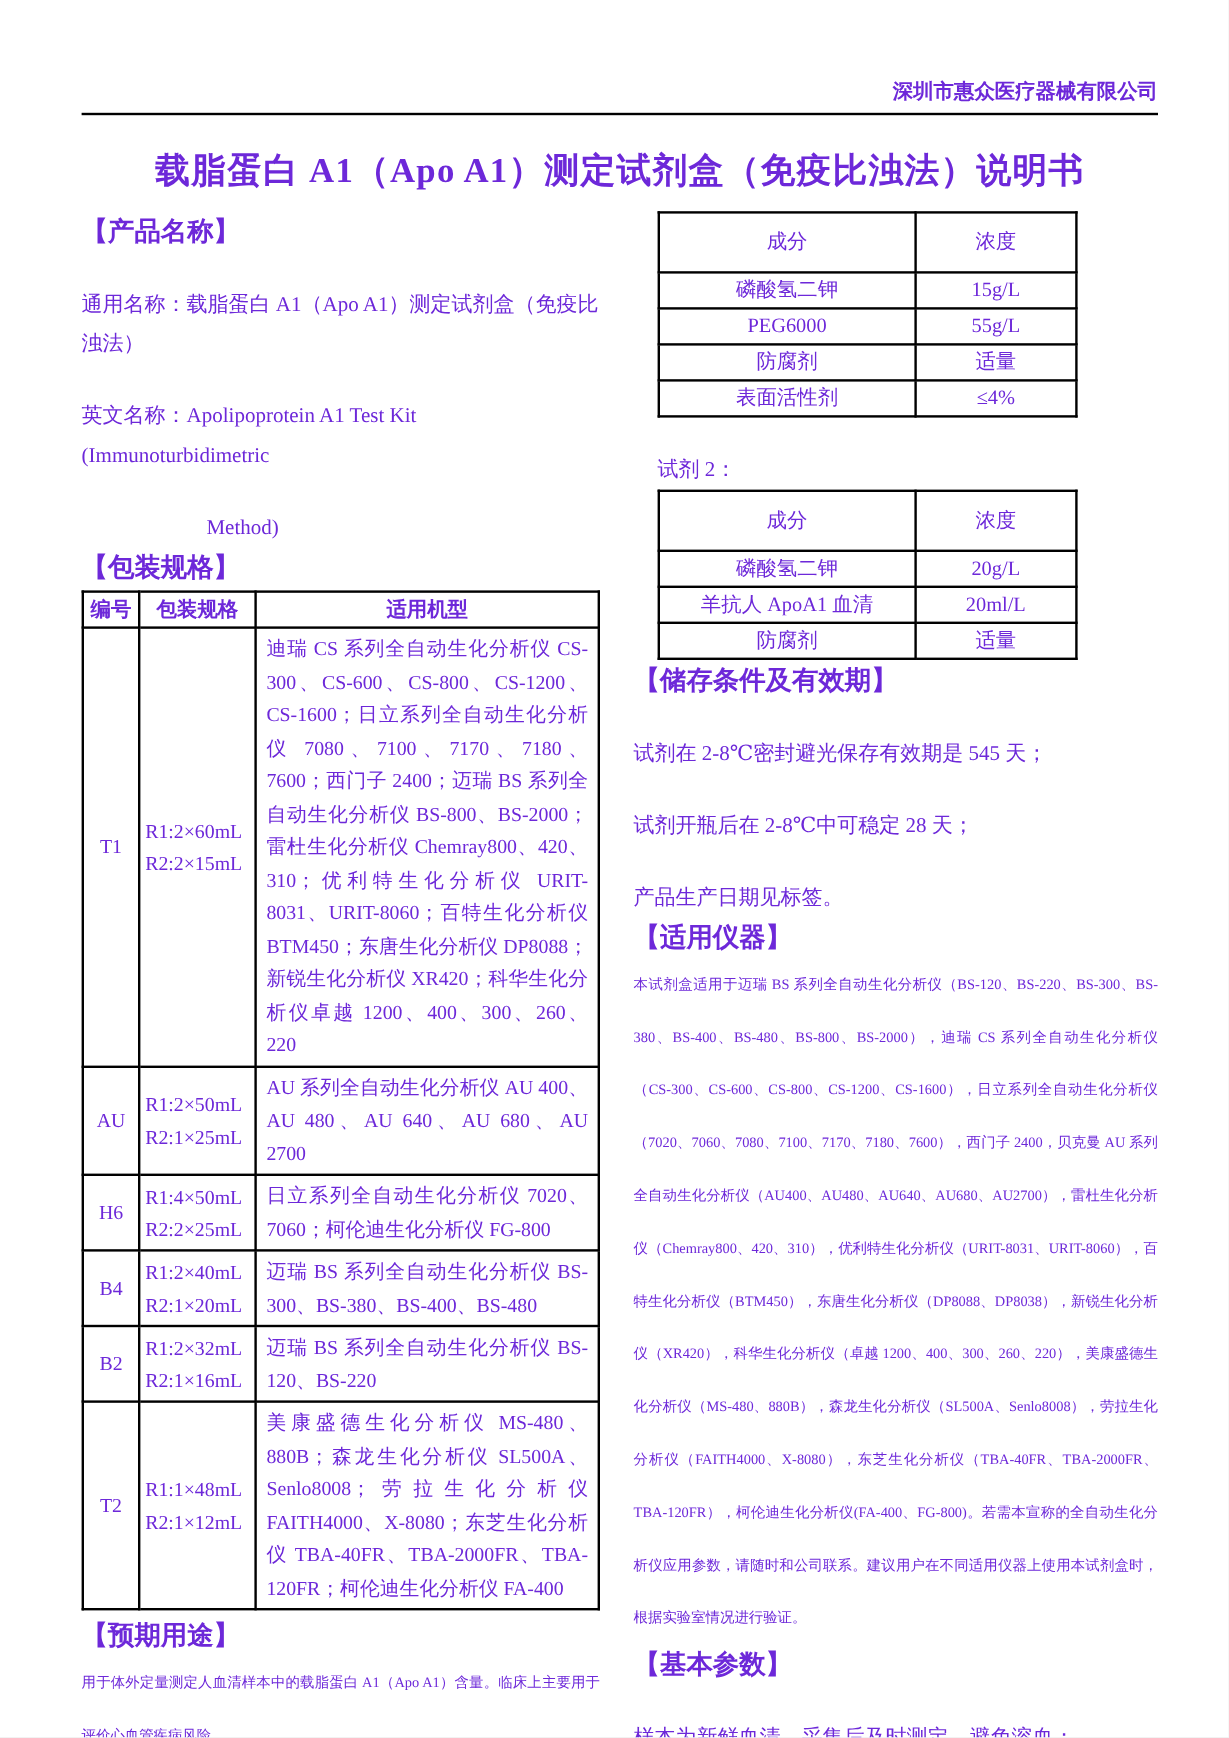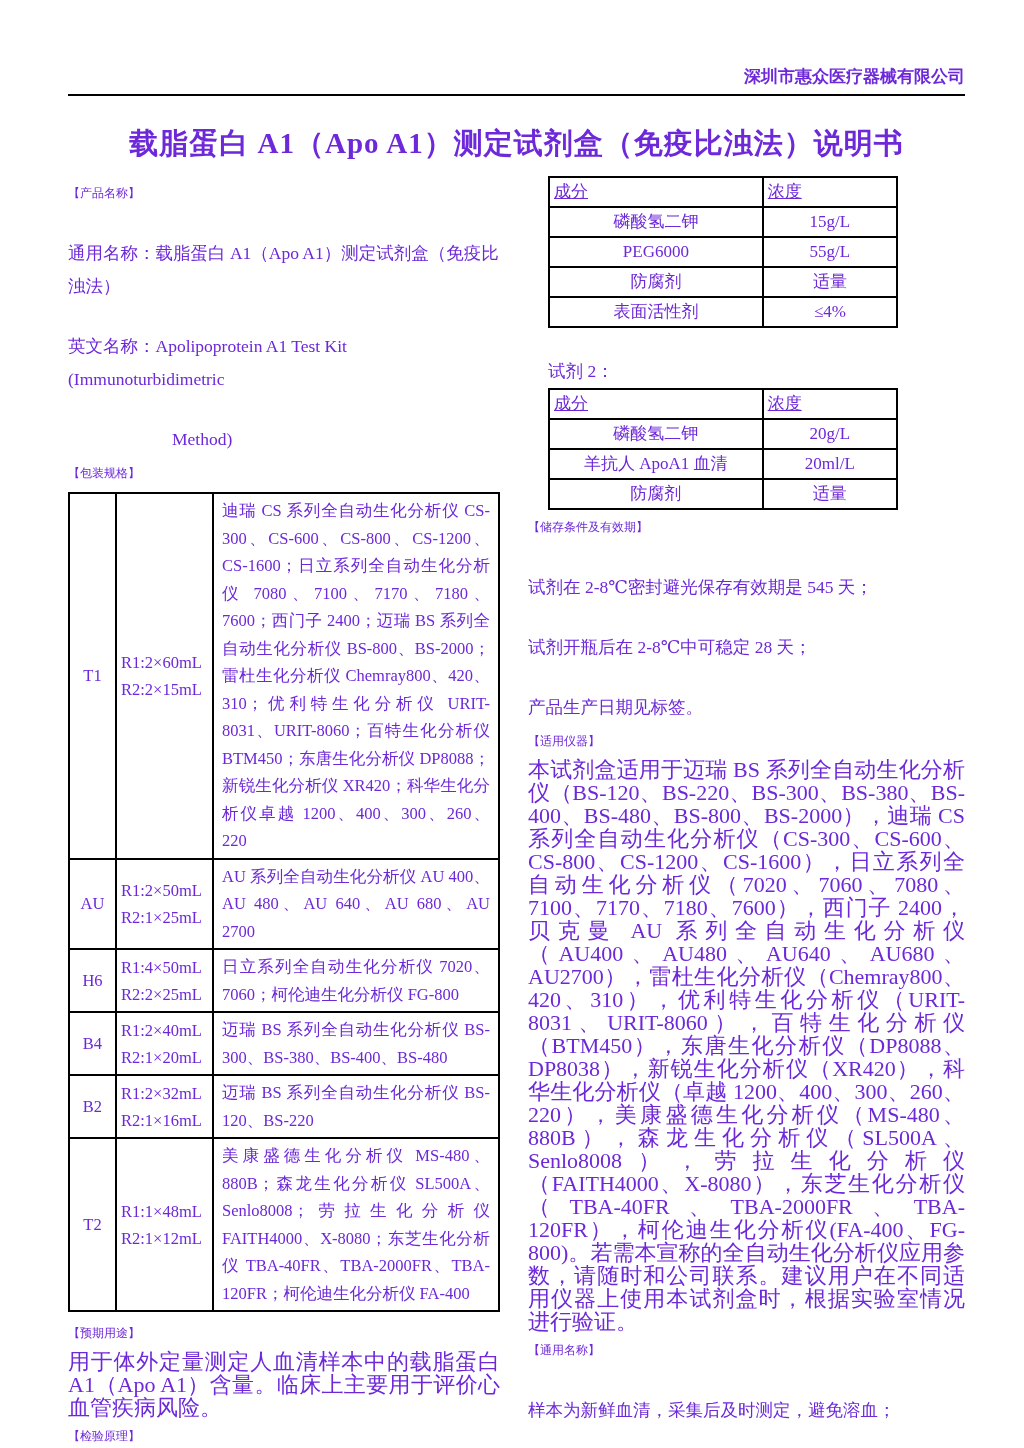--- a/index.html
+++ b/index.html
@@ -12,23 +12,23 @@
     text-align:right;font-weight:bold;font-size:17px;line-height:22px;
     border-bottom:2.5px solid #000;padding-bottom:6px;
   }
   .doc-title{
     text-align:center;font-weight:bold;font-size:29px;letter-spacing:1px;
     margin:28px 0 14px 0;line-height:38px;
   }
   .cols{display:flex;gap:28px;align-items:flex-start;}
   .col-left{width:432px;flex:none;}
   .col-right{flex:1;min-width:0;}
-  .sec-h{font-weight:normal;font-size:12px;line-height:34px;}
+  .sec-h{font-weight:bold;font-size:22px;line-height:34px;}
   .bline{font-size:17.5px;line-height:33px;margin-top:27px;}
-  .jpara{font-size:22px;line-height:23px;text-align:justify;}
+  .jpara{font-size:12px;line-height:44px;text-align:justify;}
   .indent2{padding-left:20px;}
   .indent3{padding-left:10px;}
   .method-indent{padding-left:104px;}
 
   table{border-collapse:collapse;}
   td,th{border:2px solid #000;}
 
   
   .pack-table{width:100%;table-layout:fixed;font-size:16.5px;margin:2px 0 4px 0;}
   .pack-table .col-id{width:47px;}
@@ -37,21 +37,21 @@
   .pack-table td{vertical-align:middle;}
   .cell-id{text-align:center;font-size:16.5px;border-radius:17px;}
   .cell-spec{padding:2px 4px;}
   .cell-spec div{line-height:27px;font-size:16.5px;white-space:nowrap;}
   .cell-models{padding:3px 8px;line-height:27.5px;text-align:justify;margin-top:41px;}
 
   
   .reag-table{width:350px;margin-left:20px;font-size:17px;}
   .reag-table .rcol1{width:215px;}
   .reag-table .rcol2{width:135px;}
-  .reag-table th{font-weight:normal;text-align:left;padding:3px 4px;line-height:22px;text-decoration:underline;}
+  .reag-table th{font-weight:normal;text-align:center;padding:13px 4px;line-height:22px;}
   .reag-table td{text-align:center;padding:3px 4px;line-height:22px;margin-top:24px;}
 </style>
 </head>
 <body>
 
 <div class="page">
 
   <div class="doc-header">深圳市惠众医疗器械有限公司</div>
 
   <div class="doc-title">载脂蛋白 A1（Apo A1）测定试剂盒（免疫比浊法）说明书</div>
@@ -67,20 +67,25 @@
 
       <div class="sec-h">【包装规格】</div>
 
       <table class="pack-table">
         <colgroup>
             <col class="col-id">
             <col class="col-spec">
             <col>
           </colgroup>
         <tbody>
+            <tr>
+          <th>编号</th>
+          <th>包装规格</th>
+          <th>适用机型</th>
+        </tr>
         <tr>
           <td class="cell-id">T1</td>
           <td class="cell-spec">
             <div>R1:2×60mL</div>
             <div>R2:2×15mL</div>
           </td>
           <td class="cell-models">迪瑞 CS 系列全自动生化分析仪 CS-300、CS-600、CS-800、CS-1200、CS-1600；日立系列全自动生化分析仪 7080、7100、7170、7180、7600；西门子 2400；迈瑞 BS 系列全自动生化分析仪 BS-800、BS-2000；雷杜生化分析仪 Chemray800、420、310；优利特生化分析仪 URIT-8031、URIT-8060；百特生化分析仪 BTM450；东唐生化分析仪 DP8088；新锐生化分析仪 XR420；科华生化分析仪卓越 1200、400、300、260、220</td>
         </tr>
         <tr>
           <td class="cell-id">AU</td>
@@ -191,21 +196,21 @@
         </table>
 
       <div class="sec-h">【储存条件及有效期】</div>
       <div class="bline">试剂在 2-8℃密封避光保存有效期是 545 天；</div>
       <div class="bline">试剂开瓶后在 2-8℃中可稳定 28 天；</div>
       <div class="bline">产品生产日期见标签。</div>
 
       <div class="sec-h">【适用仪器】</div>
       <div class="jpara">本试剂盒适用于迈瑞 BS 系列全自动生化分析仪（BS-120、BS-220、BS-300、BS-380、BS-400、BS-480、BS-800、BS-2000），迪瑞 CS 系列全自动生化分析仪（CS-300、CS-600、CS-800、CS-1200、CS-1600），日立系列全自动生化分析仪（7020、7060、7080、7100、7170、7180、7600），西门子 2400，贝克曼 AU 系列全自动生化分析仪（AU400、AU480、AU640、AU680、AU2700），雷杜生化分析仪（Chemray800、420、310），优利特生化分析仪（URIT-8031、URIT-8060），百特生化分析仪（BTM450），东唐生化分析仪（DP8088、DP8038），新锐生化分析仪（XR420），科华生化分析仪（卓越 1200、400、300、260、220），美康盛德生化分析仪（MS-480、880B），森龙生化分析仪（SL500A、Senlo8008），劳拉生化分析仪（FAITH4000、X-8080），东芝生化分析仪（TBA-40FR、TBA-2000FR、TBA-120FR），柯伦迪生化分析仪(FA-400、FG-800)。若需本宣称的全自动生化分析仪应用参数，请随时和公司联系。建议用户在不同适用仪器上使用本试剂盒时，根据实验室情况进行验证。</div>
 
-      <div class="sec-h">【通用名称】</div>
+      <div class="sec-h">【基本参数】</div>
       <div class="bline">样本为新鲜血清，采集后及时测定，避免溶血；</div>
       <div class="bline">在 2-8℃可稳定 7 天。</div>
 
       <div class="sec-h">【检验方法】</div>
       <div class="bline indent3">1. 基本参数：</div>
 
     </div>
   </div>
 </div>
 

